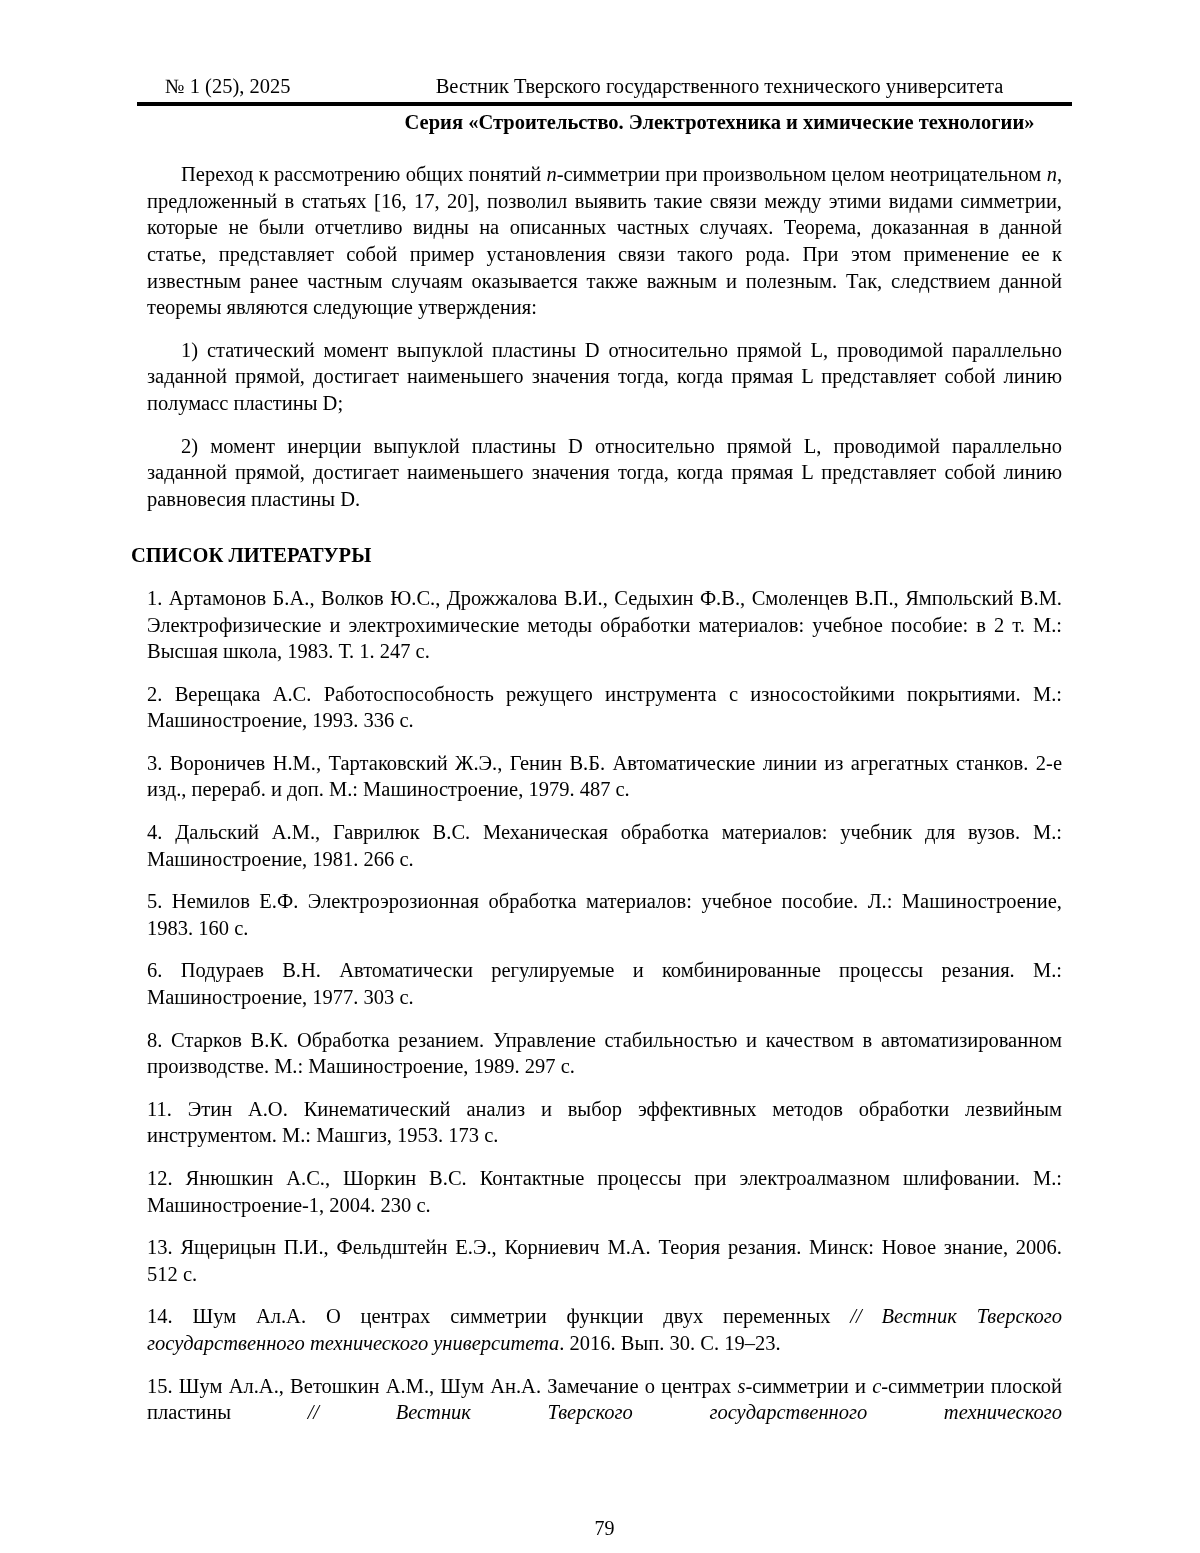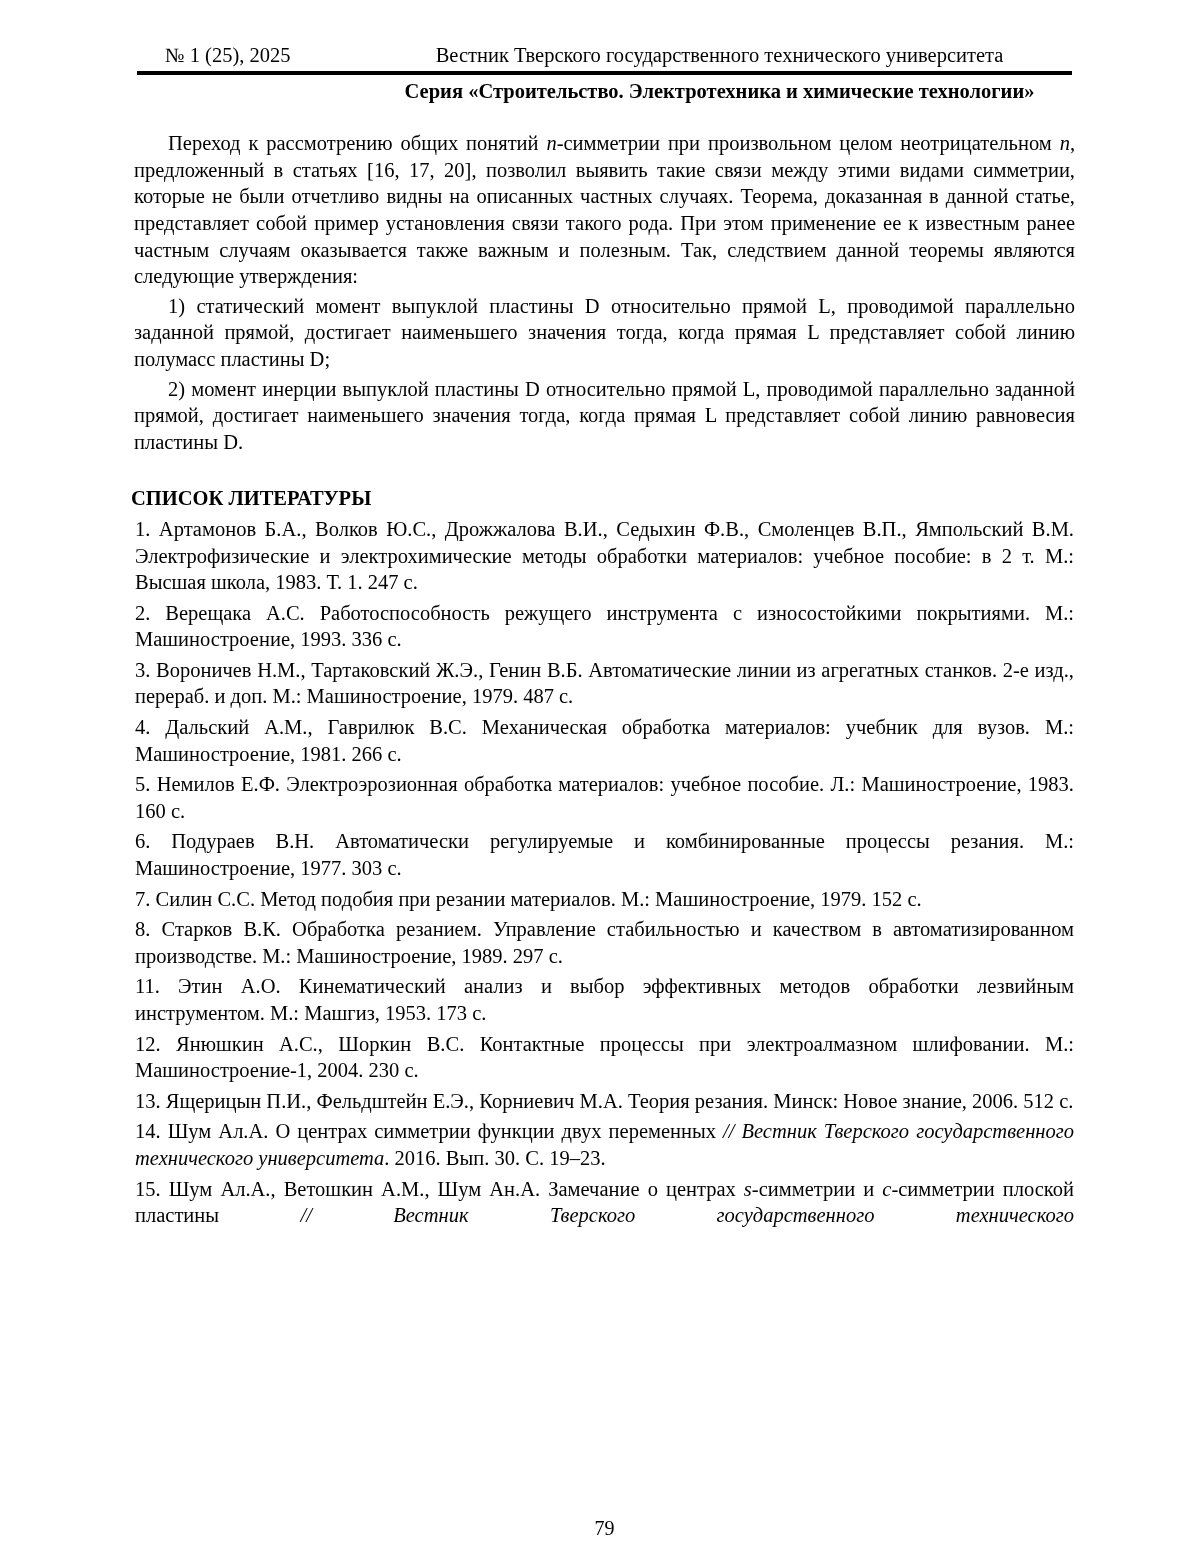--- a/index.html
+++ b/index.html
@@ -7,40 +7,40 @@
     width: 1200px;
     height: 1553px;
     background: #ffffff;
     color: #000000;
     font-family: "Liberation Serif", "DejaVu Serif", serif;
     font-size: 20.5px;
     line-height: 26.6px;
     position: relative;
     overflow: hidden;
   }
-  .page { padding: 42px 122px 0 131px; }
+  .page { padding: 73px 122px 0 131px; }
 
   
   .hrow1 { display: flex; align-items: baseline; }
   .issue { width: 230px; padding-left: 34px; white-space: nowrap; box-sizing: border-box; }
   .journal { flex: 1; text-align: center; white-space: nowrap; }
   .rule { height: 4px; background: #000; margin: 2px 6px 0 6px; }
   .series { margin-left: 230px; text-align: center; margin-top: 3px; white-space: nowrap; font-weight: bold; }
 
   
   .main { margin-top: 26px; }
-  .para { margin: 3px; text-align: justify; text-indent: 34px; }
+  .para { margin: 16px; text-align: justify; text-indent: 34px; }
   .refs-heading {
     font-size: 20.5px;
     font-weight: bold;
     text-align: left;
     line-height: 26.6px;
     margin: 30px 0 0 0;
   }
-  .ref { margin: 4px; text-align: justify; text-indent: 0; }
+  .ref { margin: 16px; text-align: justify; text-indent: 0; }
   .justify-last { text-align-last: justify; }
   i { font-style: italic; }
 
   
   .pageno {
     position: absolute;
     left: 131px;
     right: 122px;
     top: 1515px;
     text-align: center;
@@ -68,21 +68,20 @@
 
     <h2 class="refs-heading">СПИСОК ЛИТЕРАТУРЫ</h2>
 
     <section class="refs">
       <p class="ref">1. Артамонов Б.А., Волков Ю.С., Дрожжалова В.И., Седыхин Ф.В., Смоленцев В.П., Ямпольский В.М. Электрофизические и электрохимические методы обработки материалов: учебное пособие: в 2 т. М.: Высшая школа, 1983. Т. 1. 247 с.</p>
       <p class="ref">2. Верещака А.С. Работоспособность режущего инструмента с износостойкими покрытиями. М.: Машиностроение, 1993. 336 с.</p>
       <p class="ref">3. Вороничев Н.М., Тартаковский Ж.Э., Генин В.Б. Автоматические линии из агрегатных станков. 2-е изд., перераб. и доп. М.: Машиностроение, 1979. 487 с.</p>
       <p class="ref">4. Дальский А.М., Гаврилюк В.С. Механическая обработка материалов: учебник для вузов. М.: Машиностроение, 1981. 266 с.</p>
       <p class="ref">5. Немилов Е.Ф. Электроэрозионная обработка материалов: учебное пособие. Л.: Машиностроение, 1983. 160 с.</p>
       <p class="ref">6. Подураев В.Н. Автоматически регулируемые и комбинированные процессы резания. М.: Машиностроение, 1977. 303 с.</p>
-      <p class="ref">7. Силин С.С. Метод подобия при резании материалов. М.: Машиностроение, 1979. 152 с.</p>
       <p class="ref">8. Старков В.К. Обработка резанием. Управление стабильностью и качеством в автома­тизированном производстве. М.: Машиностроение, 1989. 297 с.</p>
       <p class="ref">11. Этин А.О. Кинематический анализ и выбор эффективных методов обработки лезвийным инструментом. М.: Машгиз, 1953. 173 с.</p>
       <p class="ref">12. Янюшкин А.С., Шоркин В.С. Контактные процессы при электроалмазном шлифовании. М.: Машиностроение-1, 2004. 230 с.</p>
       <p class="ref">13. Ящерицын П.И., Фельдштейн Е.Э., Корниевич М.А. Теория резания. Минск: Новое знание, 2006. 512 с.</p>
       <p class="ref">14. Шум Ал.А. О центрах симметрии функции двух переменных <i>// Вестник Тверского государственного технического университета</i>. 2016. Вып. 30. С. 19–23.</p>
       <p class="ref justify-last">15. Шум Ал.А., Ветошкин А.М., Шум Ан.А. Замечание о центрах <i>s</i>-симметрии и <i>c</i>-симметрии плоской пластины <i>// Вестник Тверского государственного технического</i></p>
     </section>
   </main>
 
   <div class="pageno">79</div>

